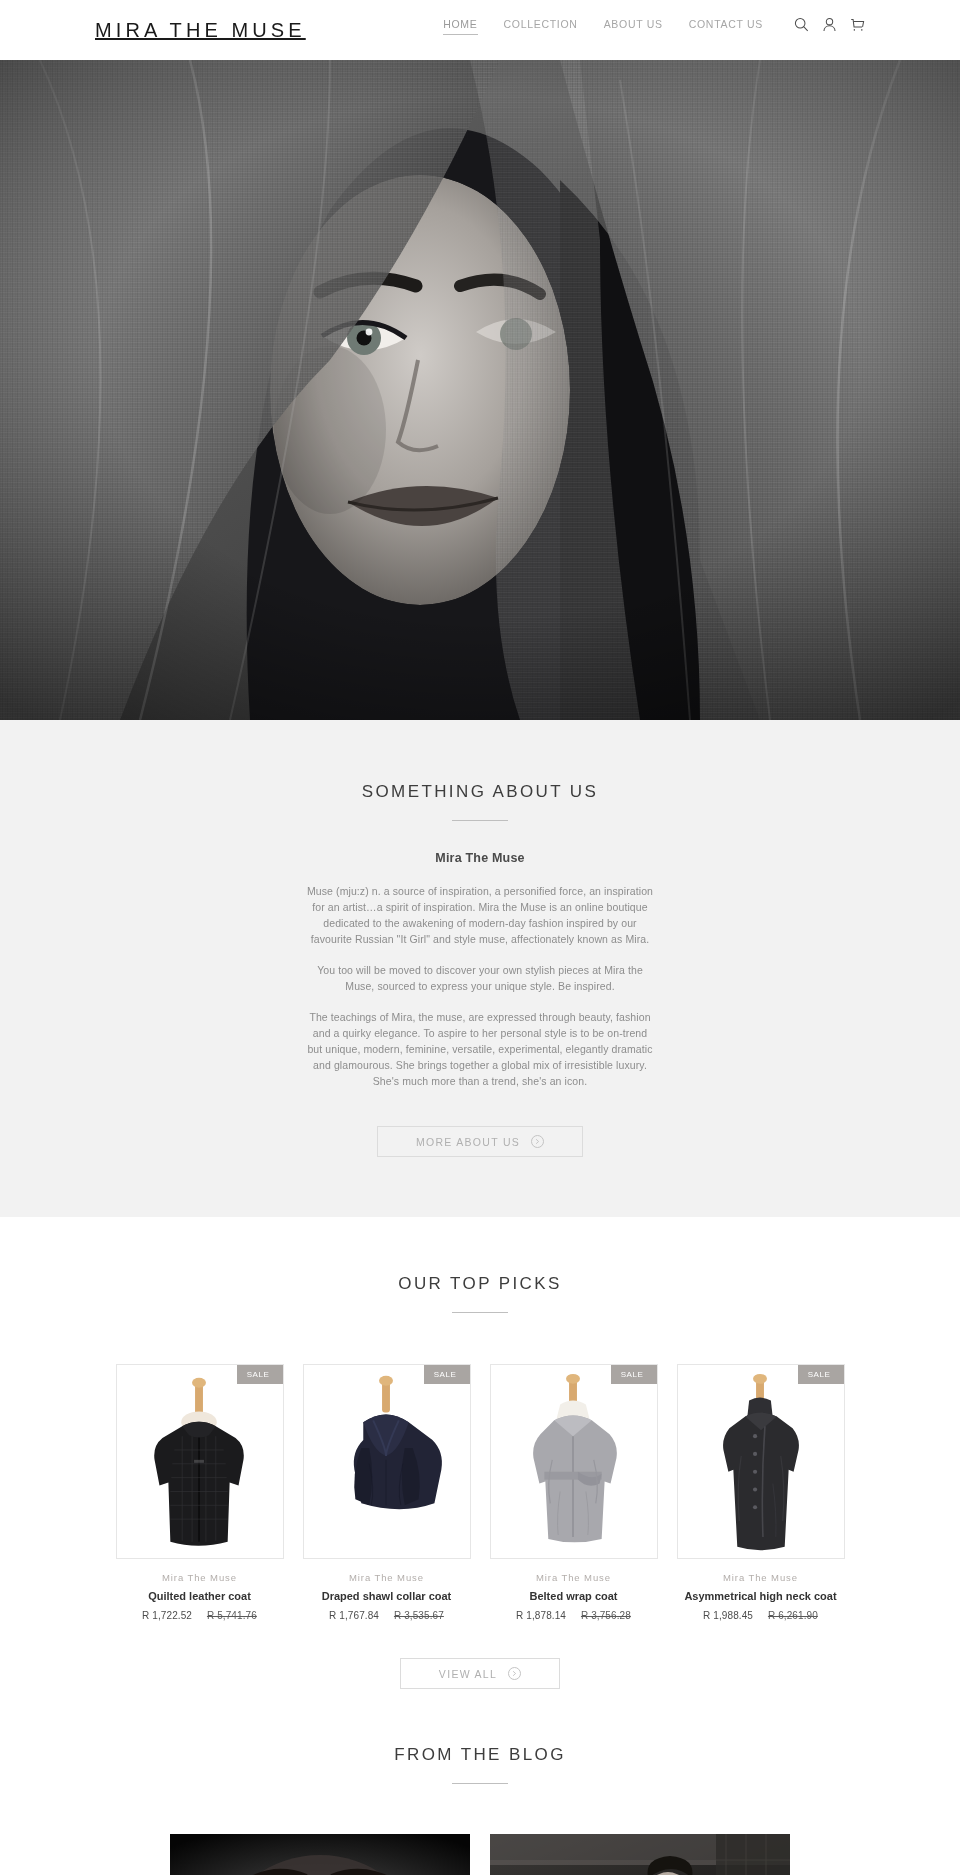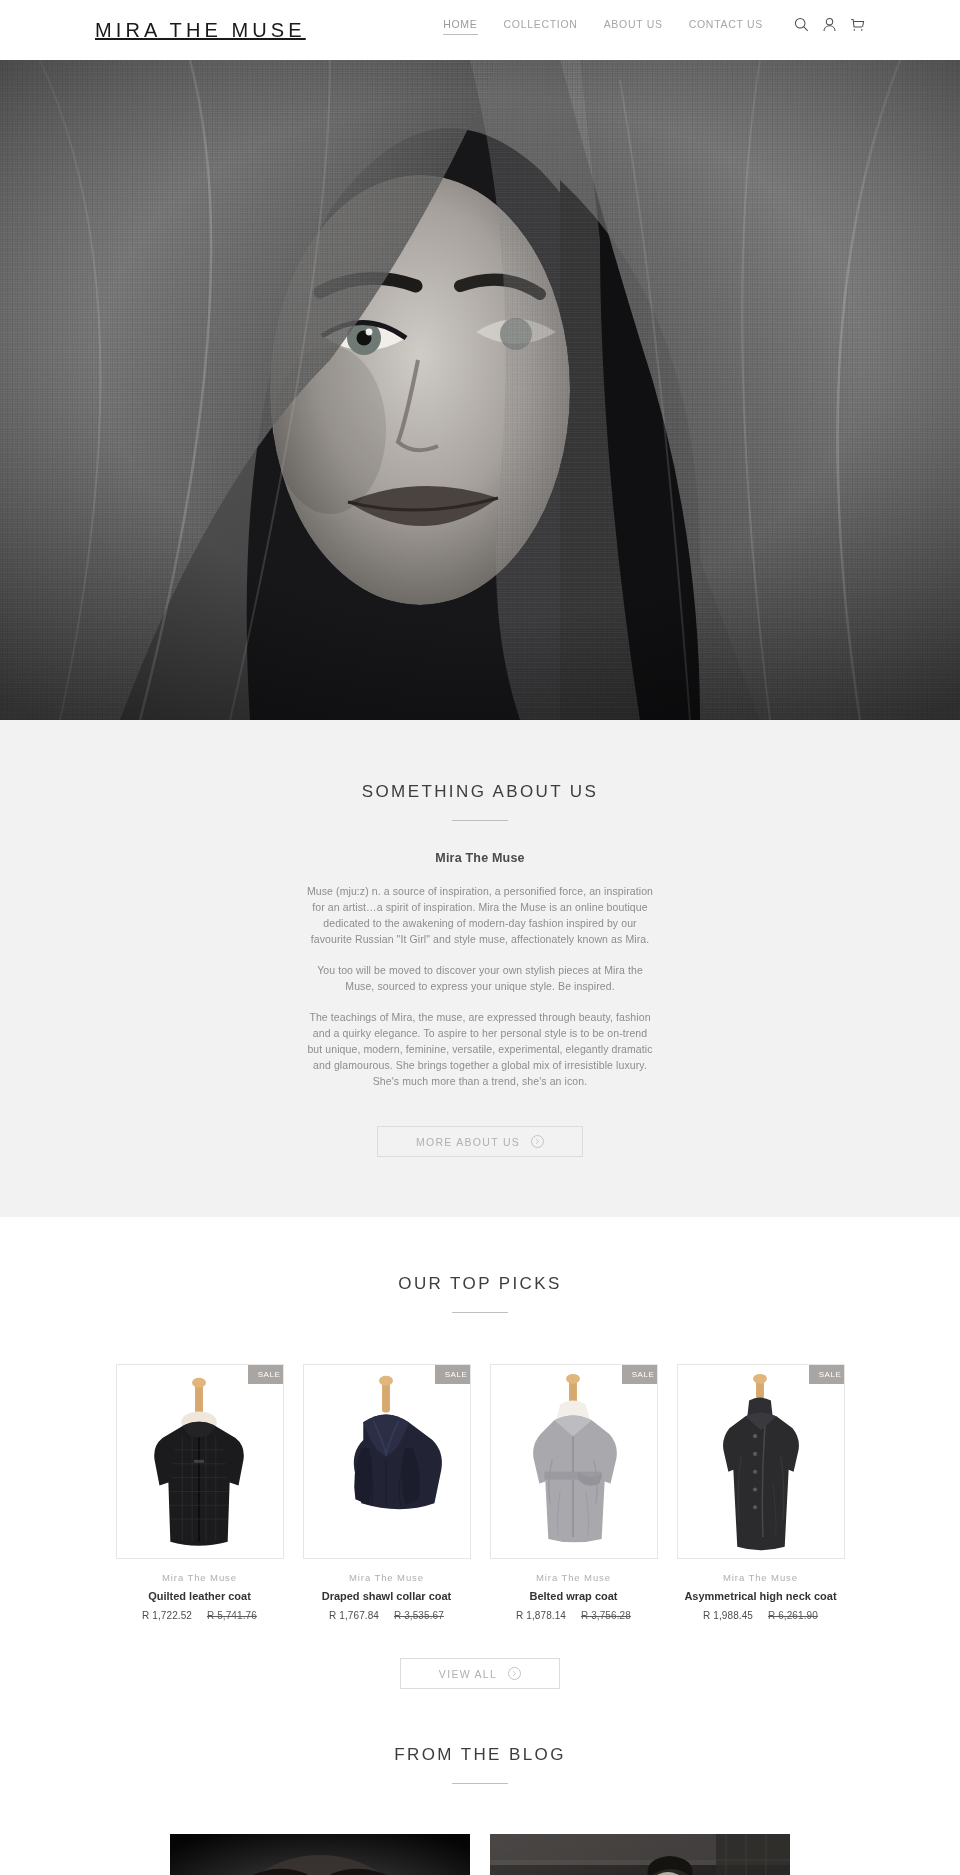--- a/index.html
+++ b/index.html
@@ -157,21 +157,21 @@
     background: #ffffff;
     overflow: hidden;
   }
   .sale-badge {
     position: absolute;
     top: 0; right: 0;
     background: #a9a5a2;
     color: #ffffff;
     font-size: 8px;
     letter-spacing: 0.6px;
-    padding: 5px 2px 5px 10px;
+    padding: 5px 13px 5px 10px;
     z-index: 3;
   }
   .coat-stage { position: absolute; inset: 0; }
   .card-brand {
     margin-top: 13px;
     font-size: 9.5px;
     color: #b3aeab;
     letter-spacing: 0.9px;
   }
   .card-name {

